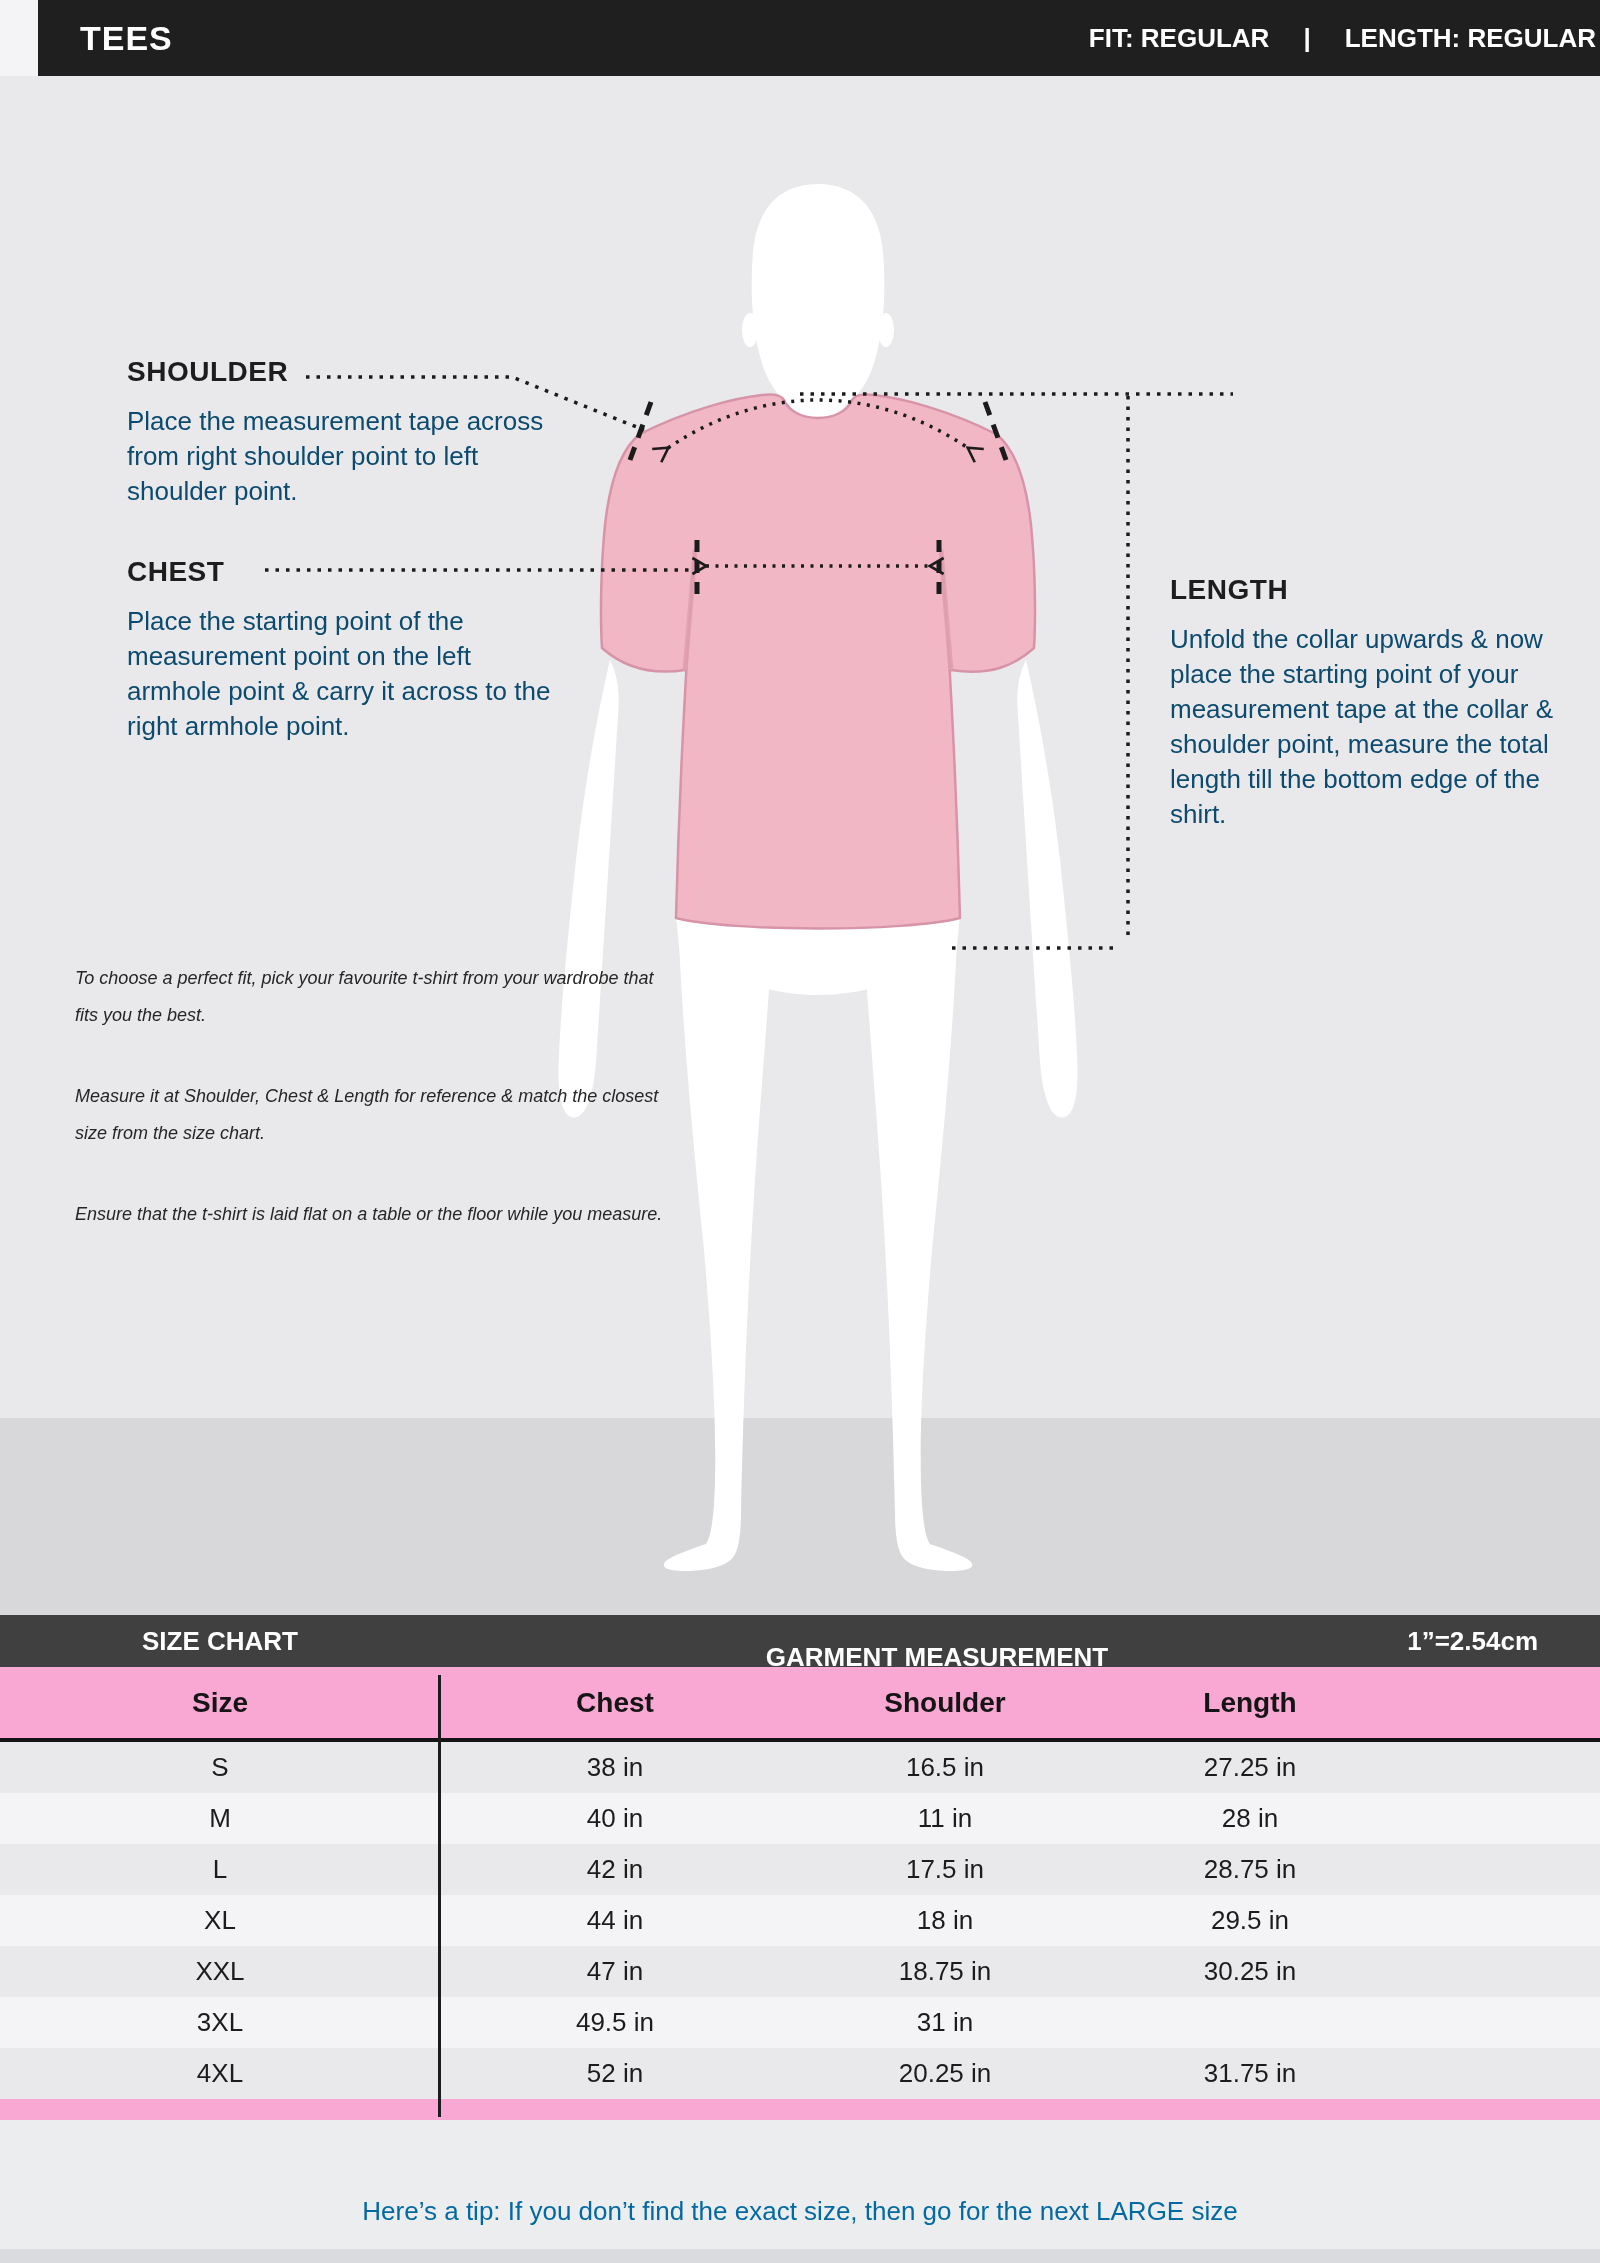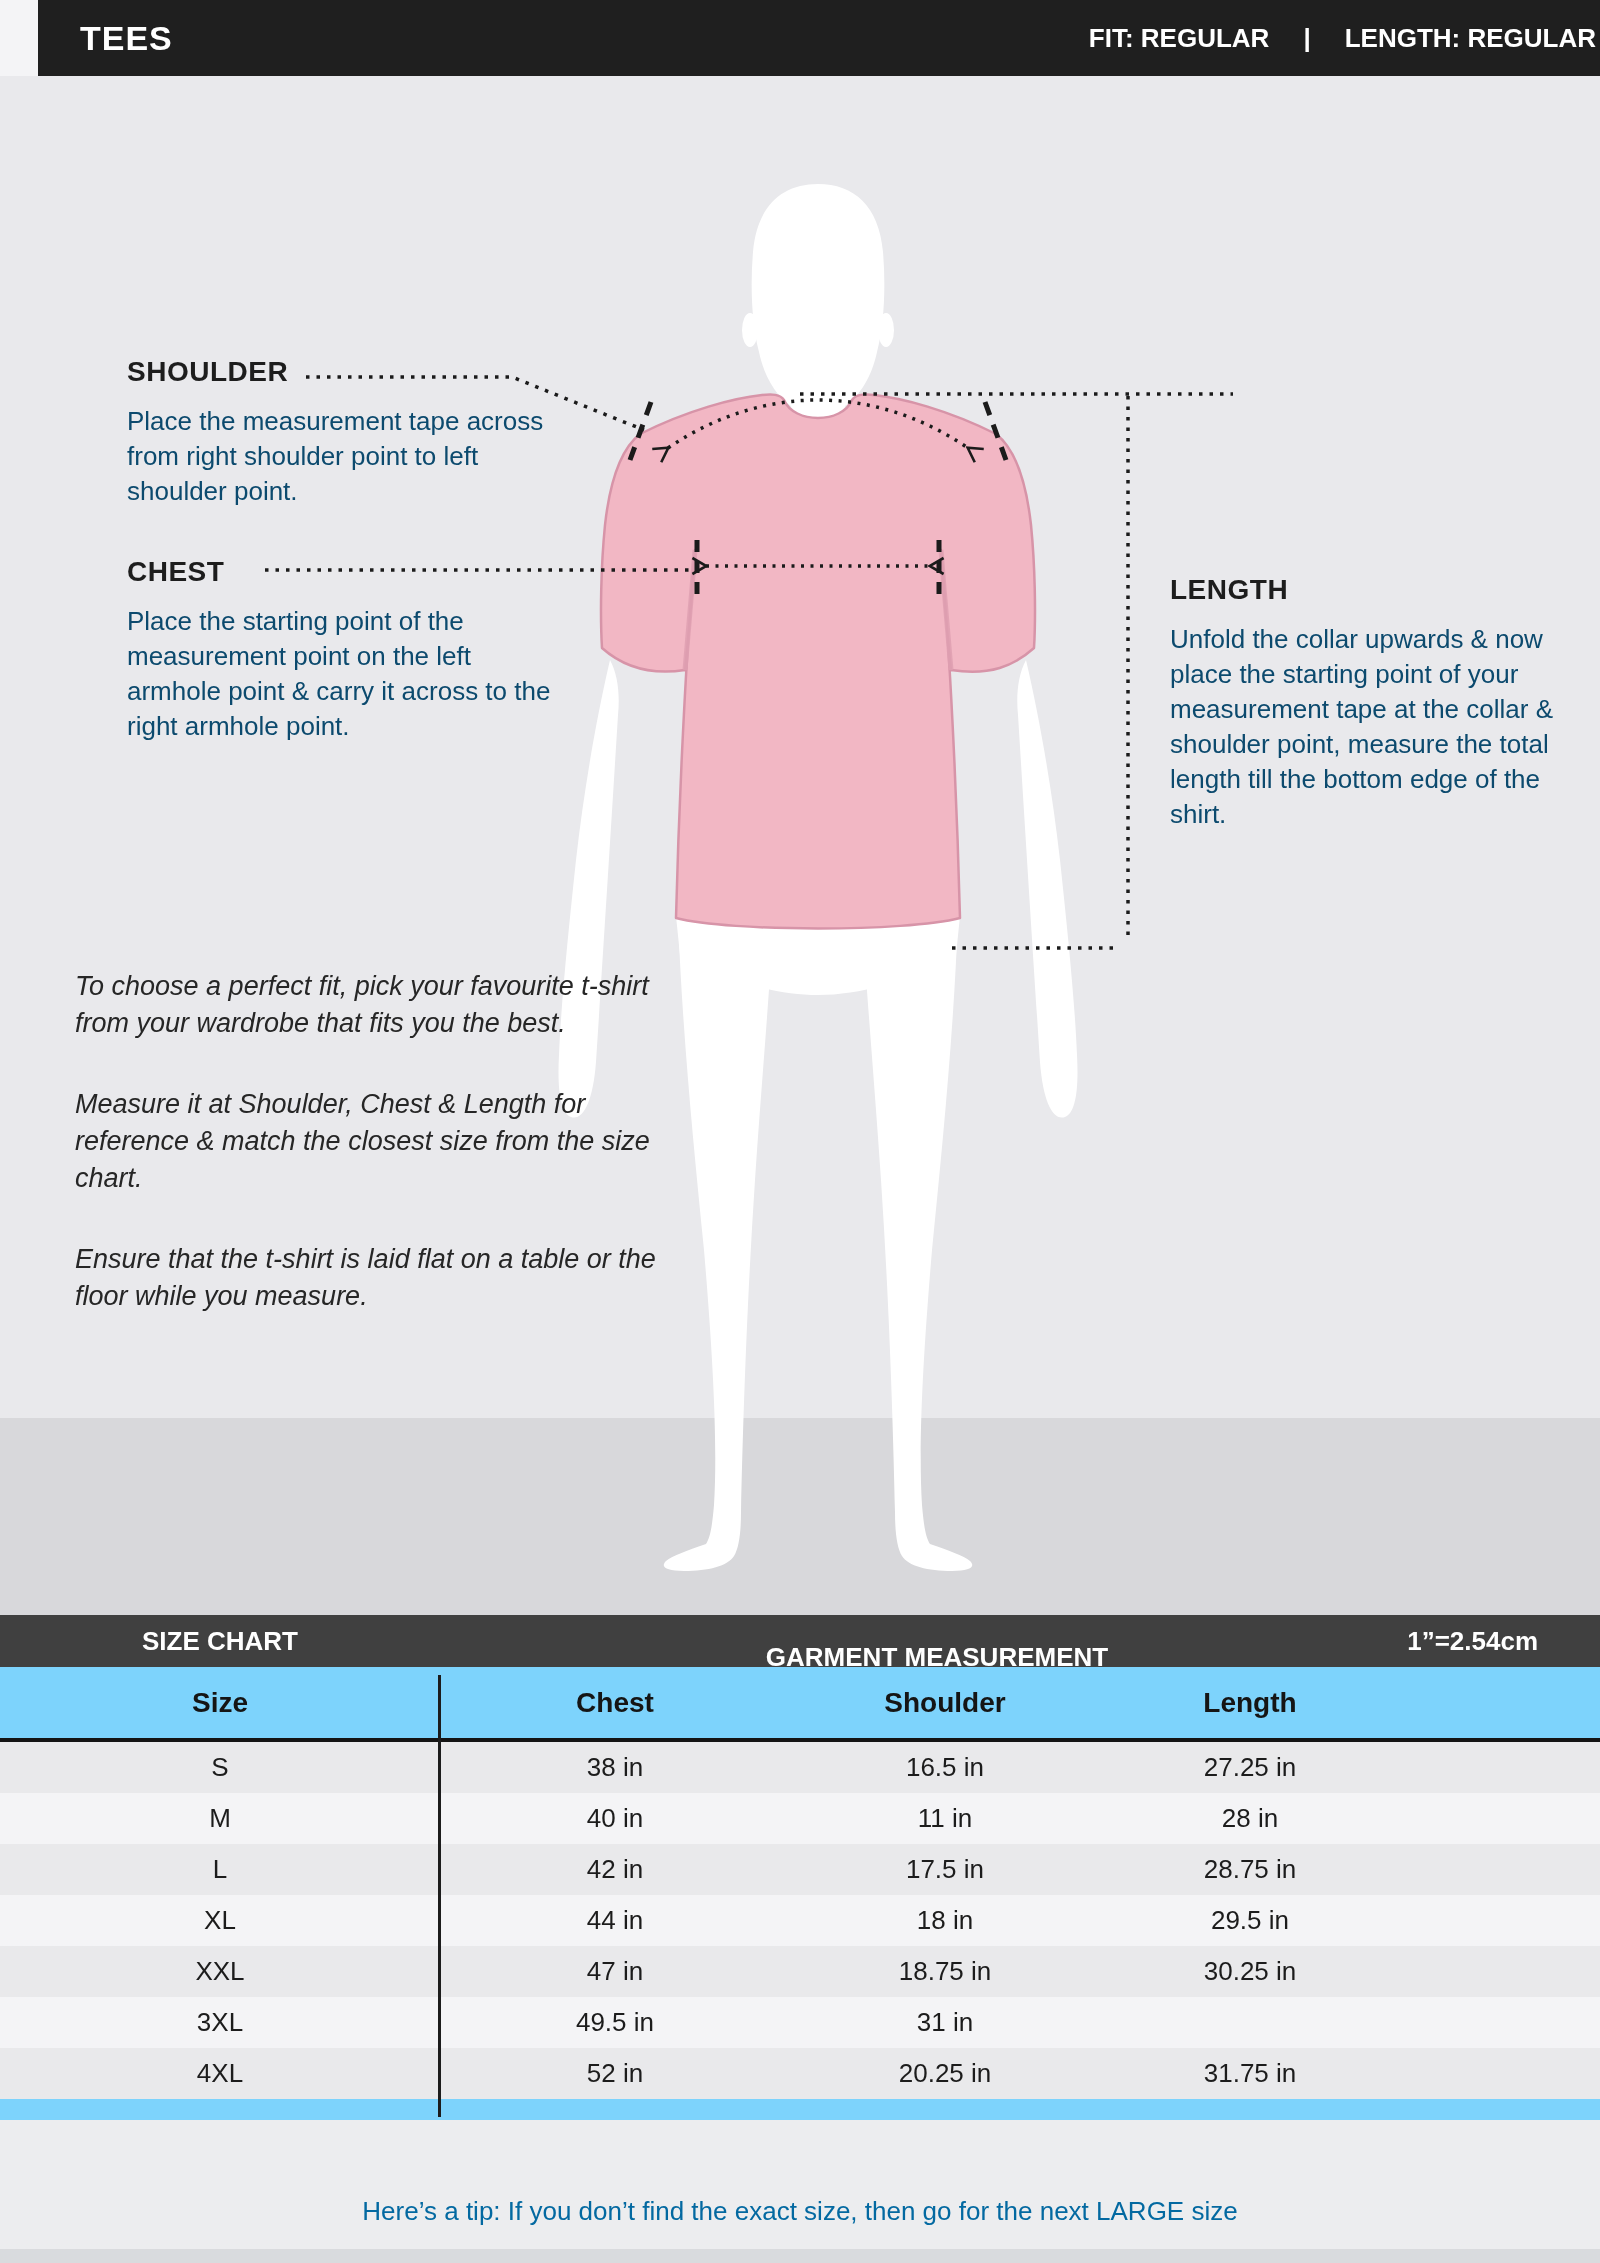--- a/index.html
+++ b/index.html
@@ -18,29 +18,29 @@
   .floor{position:absolute;left:0;top:1342px;width:1600px;height:197px;background:#d8d8db;}
   .figure-svg{position:absolute;left:0;top:0;width:1600px;height:1539px;display:block;}
   
   .note{position:absolute;}
   .note h4{margin:0 0 16px 0;font-size:28px;font-weight:bold;color:#1d1d1d;letter-spacing:.5px;}
   .note p{margin:0;font-size:26px;line-height:35px;color:#0c4a6e;}
   .note-shoulder{left:127px;top:280px;width:420px;}
   .note-chest{left:127px;top:480px;width:440px;}
   .note-length{left:1170px;top:498px;width:400px;}
   .tipsblock{position:absolute;left:75px;top:884px;width:590px;}
-  .tipsblock p{margin:8px 0 44px 0;font-size:27px;line-height:37px;font-style:italic;color:#262626;}
+  .tipsblock p{margin:0 0 44px 0;font-size:18px;line-height:37px;font-style:italic;color:#262626;}
   
   .chartbar{position:absolute;left:0;top:1615px;width:1600px;height:52px;background:#404040;color:#fff;
     font-weight:bold;font-size:26px;}
   .chartbar .cb-left{position:absolute;left:0;top:0;width:440px;text-align:center;line-height:52px;}
   .chartbar .cb-center{position:absolute;left:937px;top:16px;transform:translateX(-50%);line-height:52px;text-align:right;}
   .chartbar .cb-right{position:absolute;right:62px;top:0;line-height:52px;}
   
-  .table-area{position:absolute;left:0;top:1667px;width:1600px;height:453px;background:#7dd3fc;}
+  .table-area{position:absolute;left:0;top:1667px;width:1600px;height:453px;background:#f9a8d4;}
   .trow{display:grid;grid-template-columns:440px 350px 310px 300px 1fr;}
   .cell{text-align:center;}
   .thead{height:71px;}
   .thead .cell{font-weight:bold;font-size:28px;line-height:71px;color:#151515;}
   .thickrule{position:absolute;left:0;top:71px;width:1600px;height:4px;background:#141414;}
   .drow{height:51px;}
   .drow .cell{font-size:26px;line-height:51px;color:#1c1c1c;}
   .drow.dark{background:#e9e9eb;}
   .drow.light{background:#f4f4f6;}
   .vdivider{position:absolute;left:438px;top:8px;width:3px;height:442px;background:#1c1c1c;}

